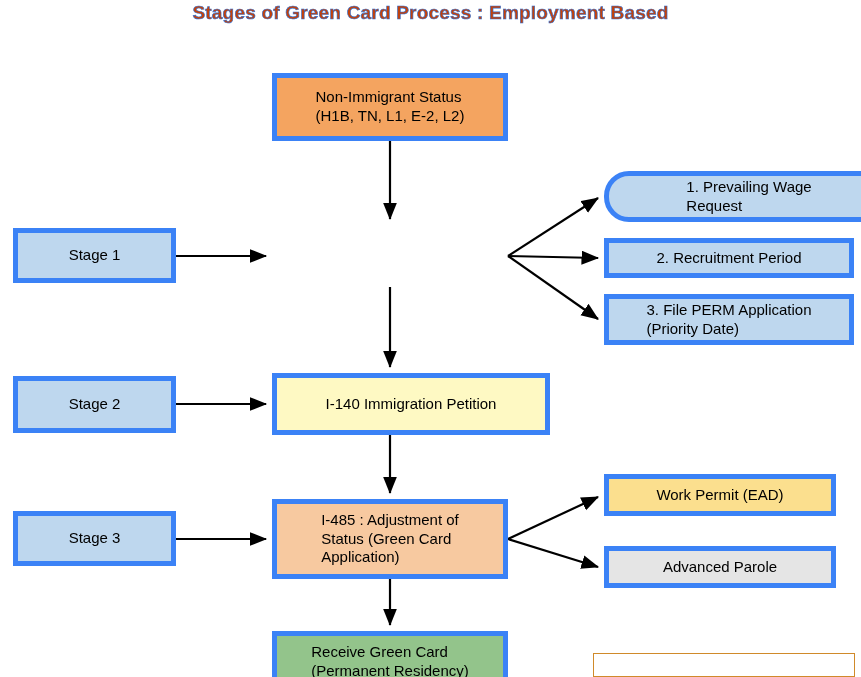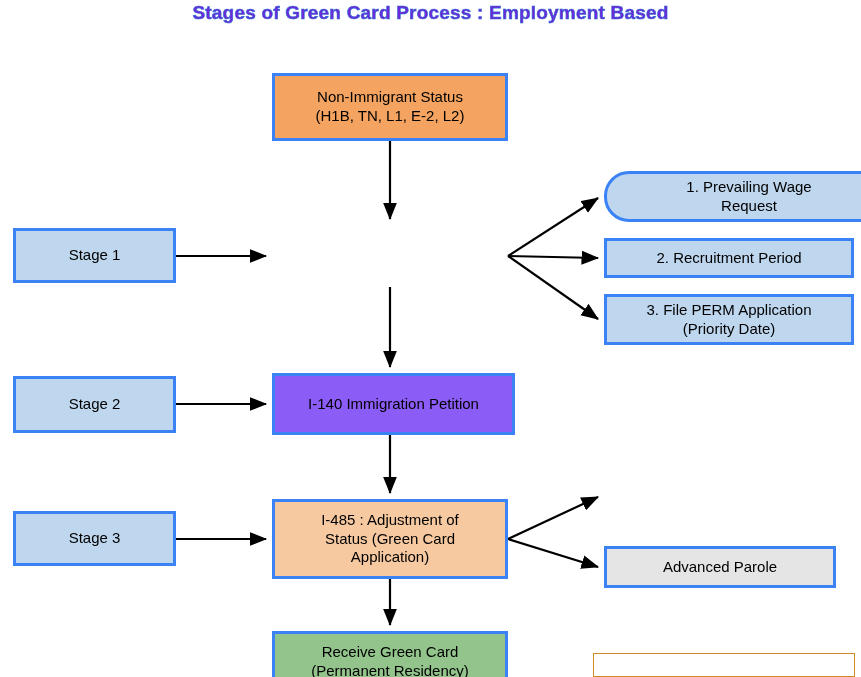--- a/index.html
+++ b/index.html
@@ -20,32 +20,32 @@
     height: 677px;
   }
   .title {
     position: absolute;
     left: 0;
     top: 2px;
     width: 861px;
     text-align: center;
     font-size: 19px;
     font-weight: bold;
-    color: #6d28d9;
+    color: #c2410c;
     letter-spacing: 0.2px;
     -webkit-text-stroke: 0.6px #2d6fd4;
   }
   .node {
     position: absolute;
     box-sizing: border-box;
-    border: 3px solid #3b82f6;
+    border: 5px solid #3b82f6;
     display: flex;
     align-items: center;
     justify-content: center;
-    text-align: center;
+    text-align: left;
     font-size: 15px;
     color: #000000;
     line-height: 1.25;
     padding: 2px 6px;
     white-space: pre-line;
   }
   svg.arrows {
     position: absolute;
     left: 0;
     top: 0;
@@ -100,28 +100,29 @@
   <div class="node" style="left:604px; top:171px; width:290px; height:51px; background:#bed7ee;border-radius:25px;">1. Prevailing Wage
 Request</div>
 
   <div class="node" style="left:604px; top:238px; width:250px; height:40px; background:#bed7ee;">2. Recruitment  Period</div>
 
   <div class="node" style="left:604px; top:294px; width:250px; height:51px; background:#bed7ee;">3. File PERM Application
 (Priority Date)</div>
 
   <div class="node" style="left:13px; top:376px; width:163px; height:57px; background:#bed7ee;">Stage 2</div>
 
-  <div class="node" style="left:272px; top:373px; width:243px; height:62px; background:#8b5cf6;">I-140 Immigration Petition</div>
+  <div class="node" style="left:272px; top:373px; width:278px; height:62px; background:#fef9c3;">I-140 Immigration Petition</div>
 
   <div class="node" style="left:13px; top:511px; width:163px; height:55px; background:#bed7ee;">Stage 3</div>
 
   <div class="node" style="left:272px; top:499px; width:236px; height:80px; background:#f7c9a0;">I-485 : Adjustment of
 Status (Green Card
 Application)</div>
 
+  <div class="node" style="left:604px; top:474px; width:232px; height:42px; background:#fbdf8e;">Work Permit (EAD)</div>
 
   <div class="node" style="left:604px; top:546px; width:232px; height:42px; background:#e5e5e5;">Advanced Parole</div>
 
   <div class="node" style="left:272px; top:631px; width:236px; height:62px; background:#93c48b;">Receive Green Card
 (Permanent Residency)</div>
 
   <div class="legend-box" style="left:593px; top:653px; width:262px; height:24px;"></div>
 
 </div>
 

